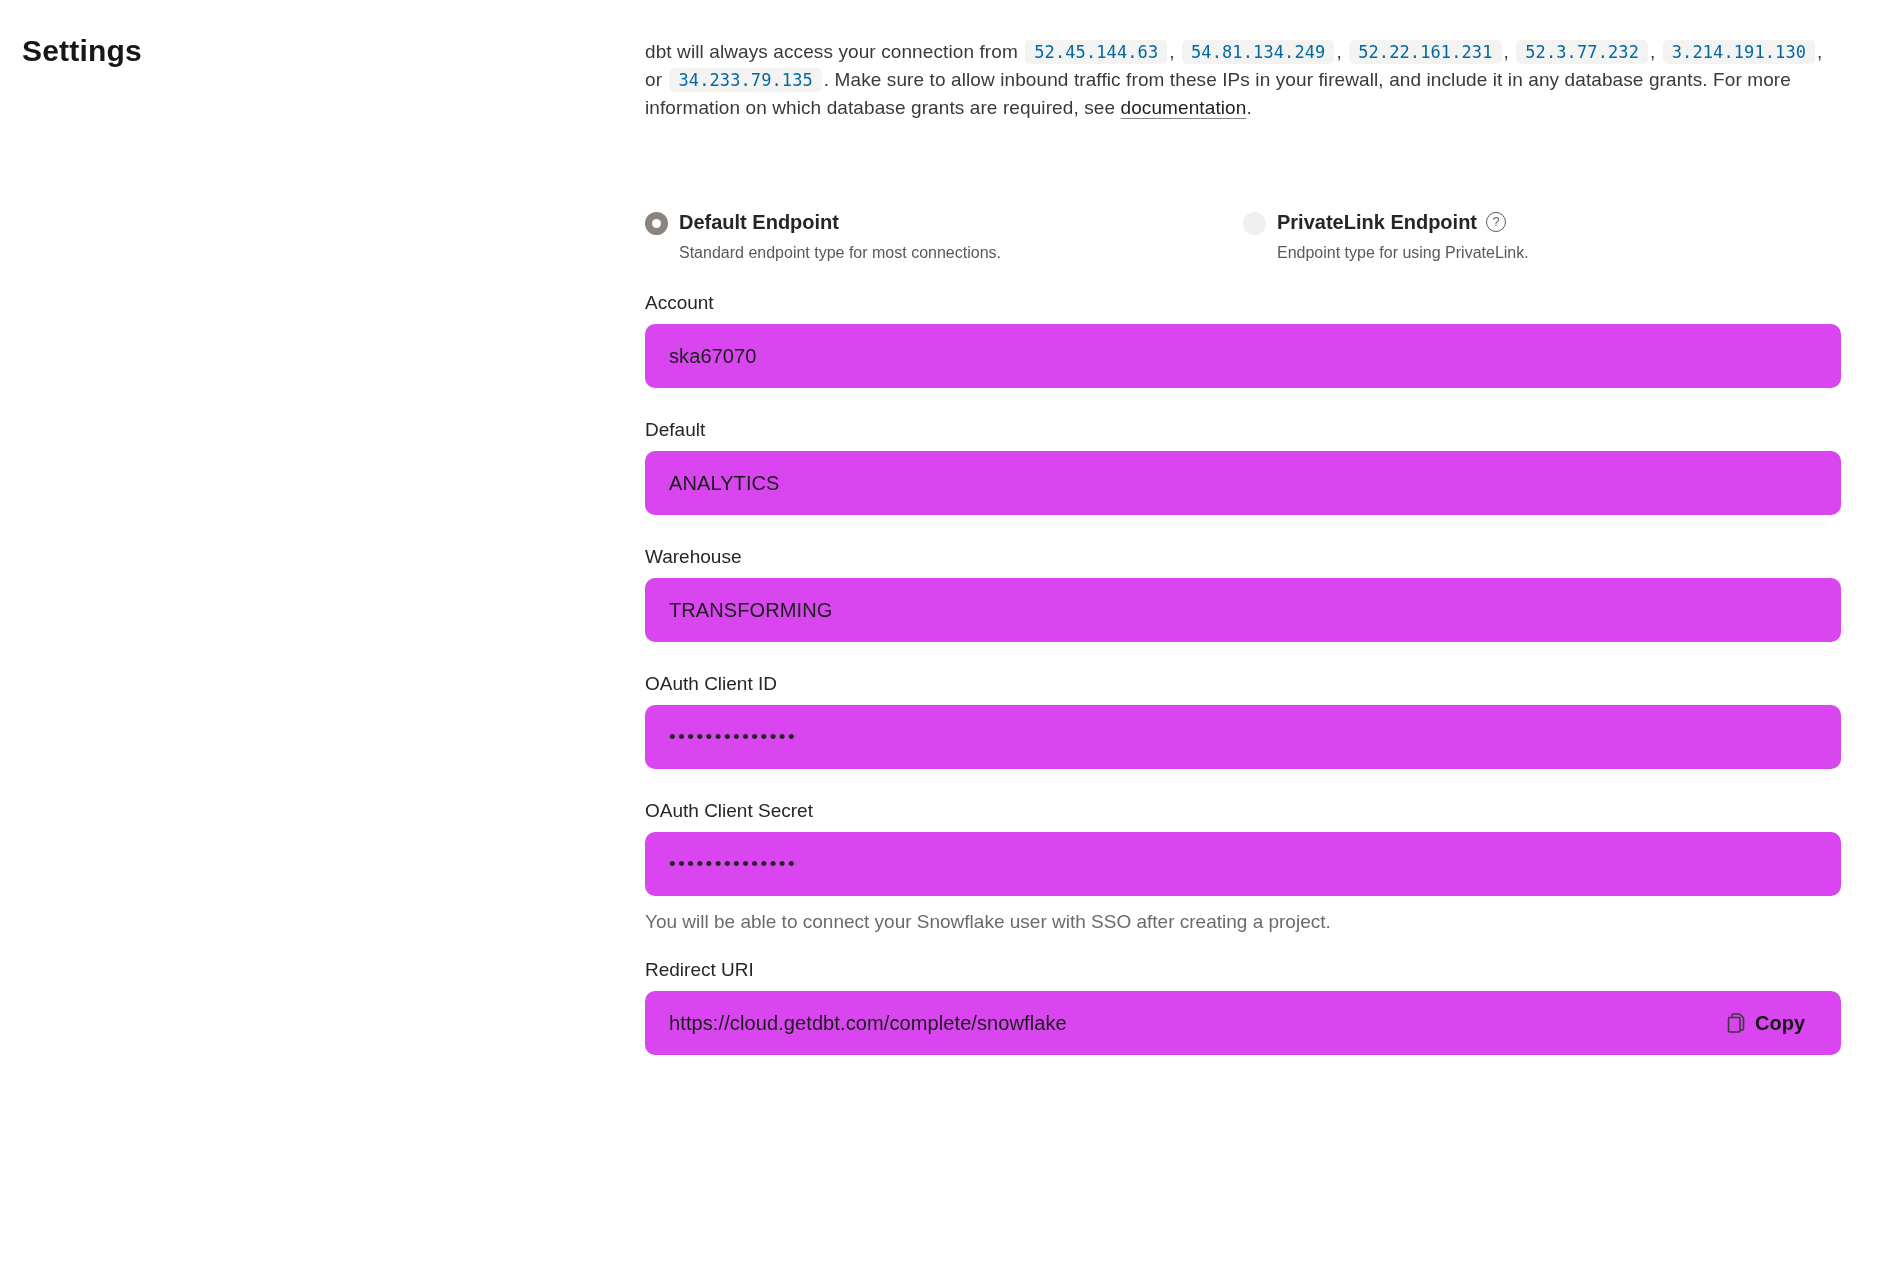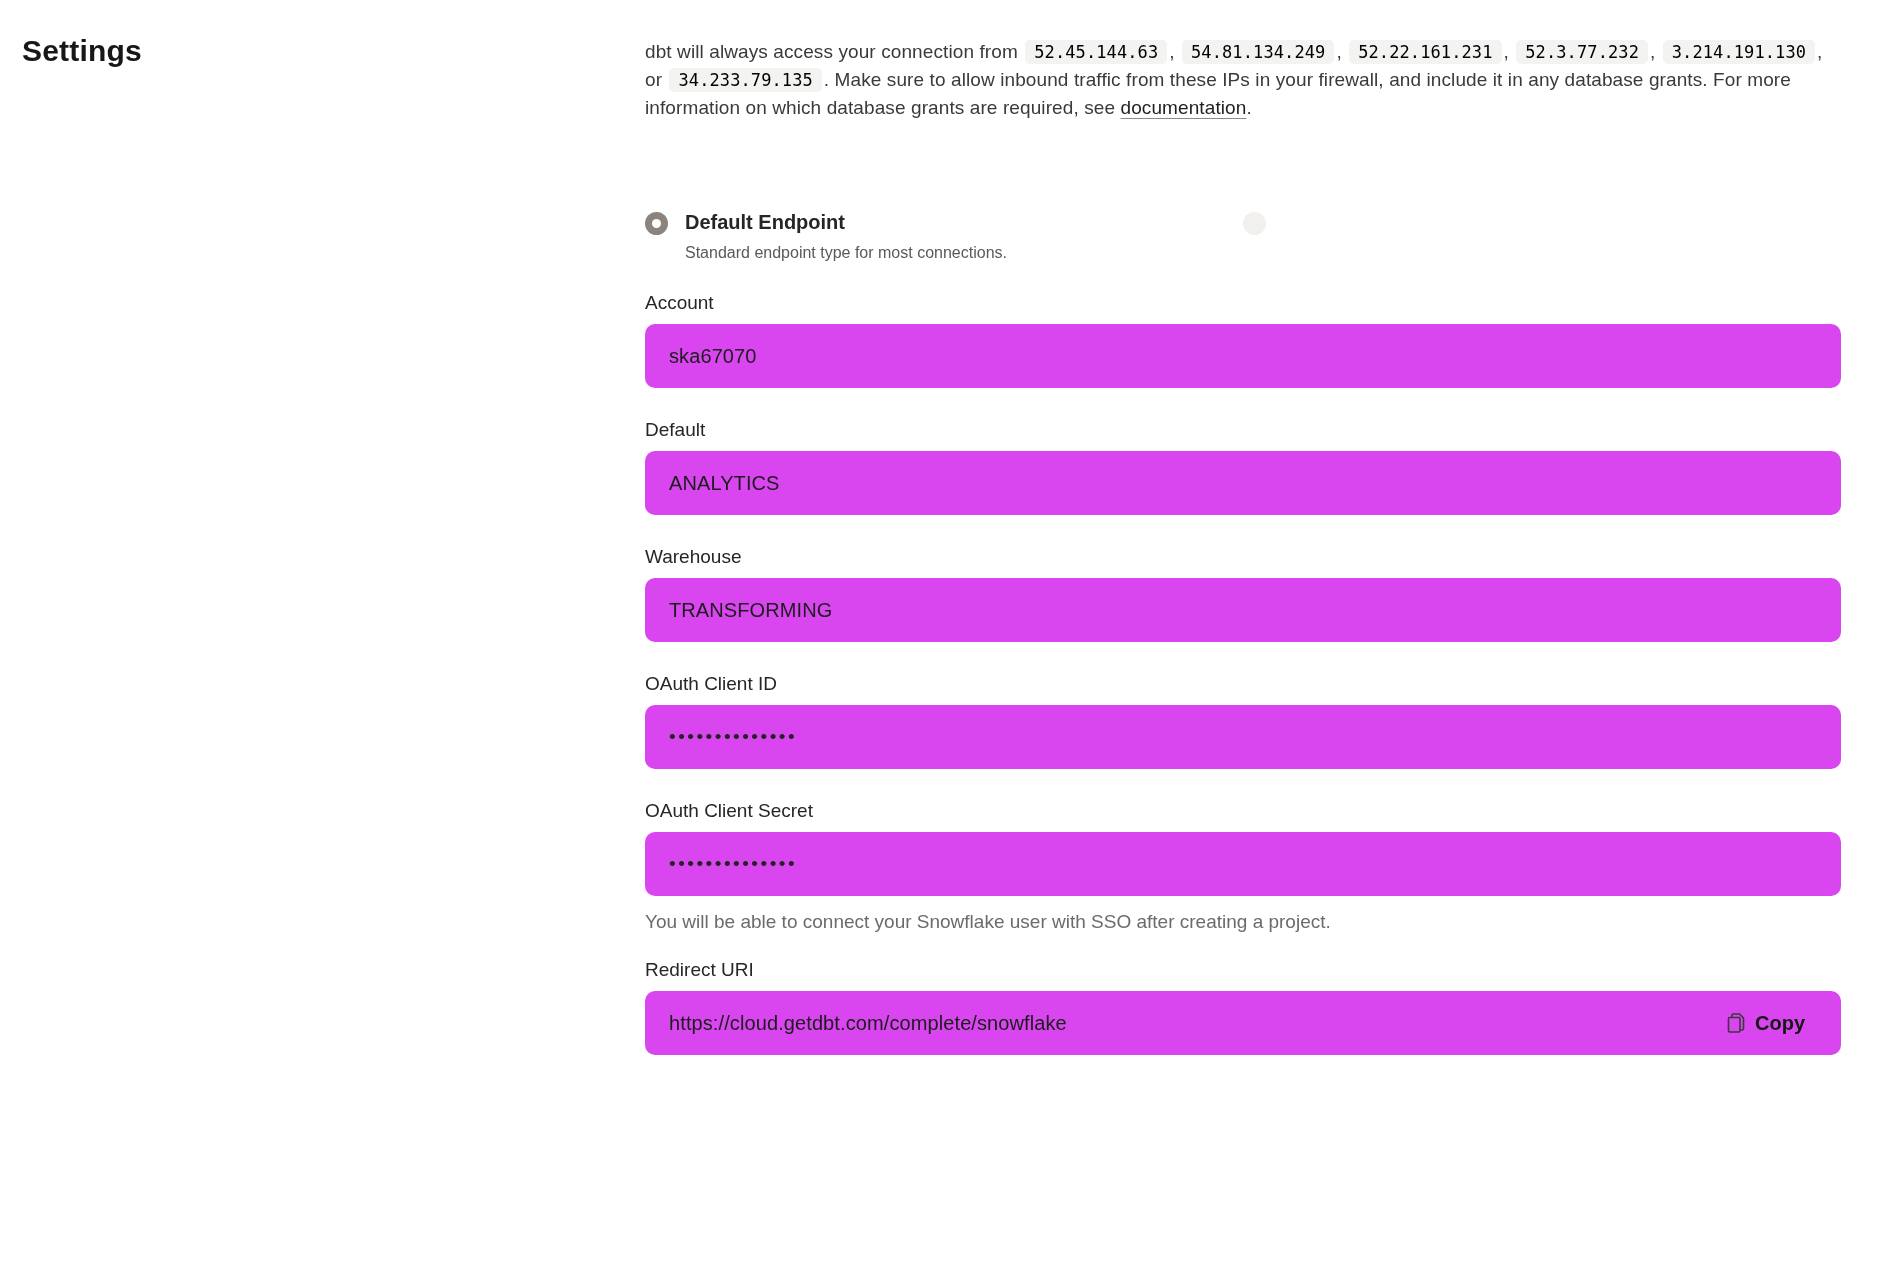--- a/index.html
+++ b/index.html
@@ -27,21 +27,21 @@
     font-size: 19px;
     line-height: 28px;
     color: #3a3a3a;
     letter-spacing: 0.1px;
   }
   .chip {
     display: inline-block;
     font-family: "DejaVu Sans Mono", monospace;
     font-size: 17px;
     line-height: 24px;
-    color: #000000;
+    color: #0369a1;
     background: #f3f3f1;
     border-radius: 5px;
     padding: 0 9px;
     margin: 0 2px;
     white-space: nowrap;
   }
   .doc-link {
     color: #1f1f1f;
     text-decoration: underline;
     text-underline-offset: 4px;
@@ -49,21 +49,21 @@
     cursor: pointer;
   }
   .endpoint-row {
     display: grid;
     grid-template-columns: 1fr 1fr;
     margin-top: 88px;
   }
   .endpoint-card {
     display: flex;
     align-items: flex-start;
-    gap: 17px;
+    gap: 11px;
     cursor: pointer;
   }
   .radio {
     width: 23px; height: 23px;
     border-radius: 50%;
     flex: 0 0 auto;
     margin-top: 2px;
     position: relative;
   }
   .radio.selected { background: #8c847c; }
@@ -161,20 +161,27 @@
       <span class="radio selected"></span>
       <div>
         <div class="endpoint-title">
           <span>Default Endpoint</span>
         </div>
         <div class="endpoint-desc">Standard endpoint type for most connections.</div>
       </div>
     </div>
     <div class="endpoint-card">
       <span class="radio unselected"></span>
+      <div>
+        <div class="endpoint-title">
+          <span>PrivateLink Endpoint</span>
+          <span class="help-icon">?</span>
+        </div>
+        <div class="endpoint-desc">Endpoint type for using PrivateLink.</div>
+      </div>
     </div>
   </div>
 
   <div class="fields">
 
     <div class="field">
       <div class="field-label">Account</div>
       <div class="field-input">
         <span class="value">ska67070</span>
       </div>

